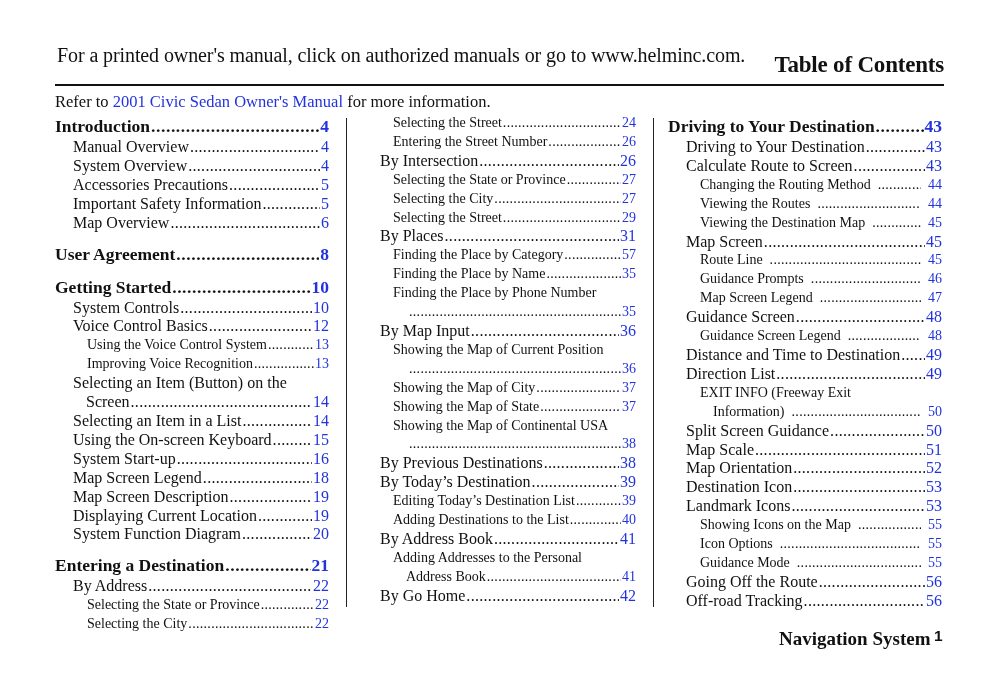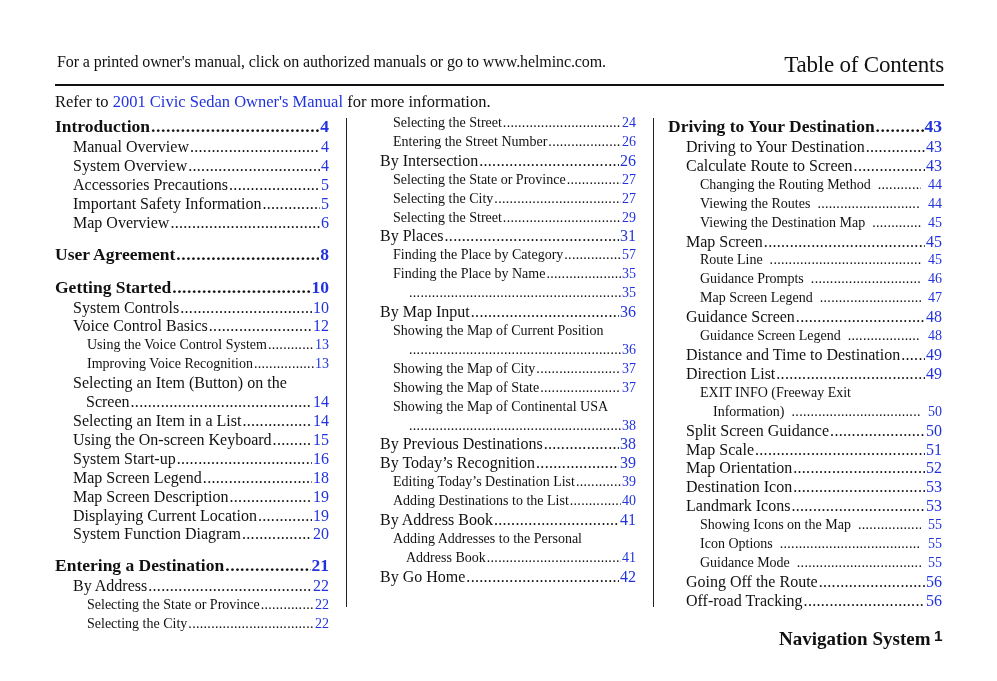--- a/index.html
+++ b/index.html
@@ -1,21 +1,21 @@
 <!DOCTYPE html>
 <html><head>
 <meta charset="utf-8">
 <style>
   html, body { margin: 0; padding: 0; background: #ffffff; }
   body {
     width: 997px; height: 681px; position: relative; overflow: hidden;
     font-family: "Liberation Serif", "DejaVu Serif", serif; color: #111;
   }
-  .top-note { position: absolute; left: 57px; top: 44px; font-size: 16px; letter-spacing: -0.1px; margin-top: 9px; }
-  .page-title { position: absolute; right: 53px; top: 52px; font-size: 23px; font-weight: normal; letter-spacing: -0.2px; }
+  .top-note { position: absolute; left: 57px; top: 44px; font-size: 20px; letter-spacing: -0.1px; }
+  .page-title { position: absolute; right: 53px; top: 52px; font-size: 23px; font-weight: bold; letter-spacing: -0.2px; }
   .rule { position: absolute; left: 55px; top: 84px; width: 889px; height: 2px; background: #111; }
   .refer { position: absolute; left: 55px; top: 92px; font-size: 16.5px; }
   .refer a { color: #2233dd; text-decoration: none; }
   .col { position: absolute; top: 114px; }
   .col1 { left: 55px; width: 274px; }
   .col2 { left: 380px; width: 256px; }
   .col3 { left: 668px; width: 274px; }
   .divider { position: absolute; top: 118px; height: 489px; width: 1px; background: #222; }
   .div1 { left: 346px; }
   .div2 { left: 653px; }
@@ -222,20 +222,21 @@
     <div class="entry lv3">
       <span class="t">Finding the Place by Category</span>
       <span class="d"></span>
       <span class="p">57</span>
     </div>
     <div class="entry lv3">
       <span class="t">Finding the Place by Name</span>
       <span class="d"></span>
       <span class="p">35</span>
     </div>
+    <div class="wrap lv3">Finding the Place by Phone Number</div>
     <div class="entry lv3 dotsonly">
       <span class="t"></span>
       <span class="d"></span>
       <span class="p">35</span>
     </div>
     <div class="entry lv2">
       <span class="t">By Map Input</span>
       <span class="d"></span>
       <span class="p">36</span>
     </div>
@@ -260,21 +261,21 @@
       <span class="t"></span>
       <span class="d"></span>
       <span class="p">38</span>
     </div>
     <div class="entry lv2">
       <span class="t">By Previous Destinations</span>
       <span class="d"></span>
       <span class="p">38</span>
     </div>
     <div class="entry lv2">
-      <span class="t">By Today’s Recognition</span>
+      <span class="t">By Today’s Destination</span>
       <span class="d"></span>
       <span class="p">39</span>
     </div>
     <div class="entry lv3">
       <span class="t">Editing Today’s Destination List</span>
       <span class="d"></span>
       <span class="p">39</span>
     </div>
     <div class="entry lv3">
       <span class="t">Adding Destinations to the List</span>

